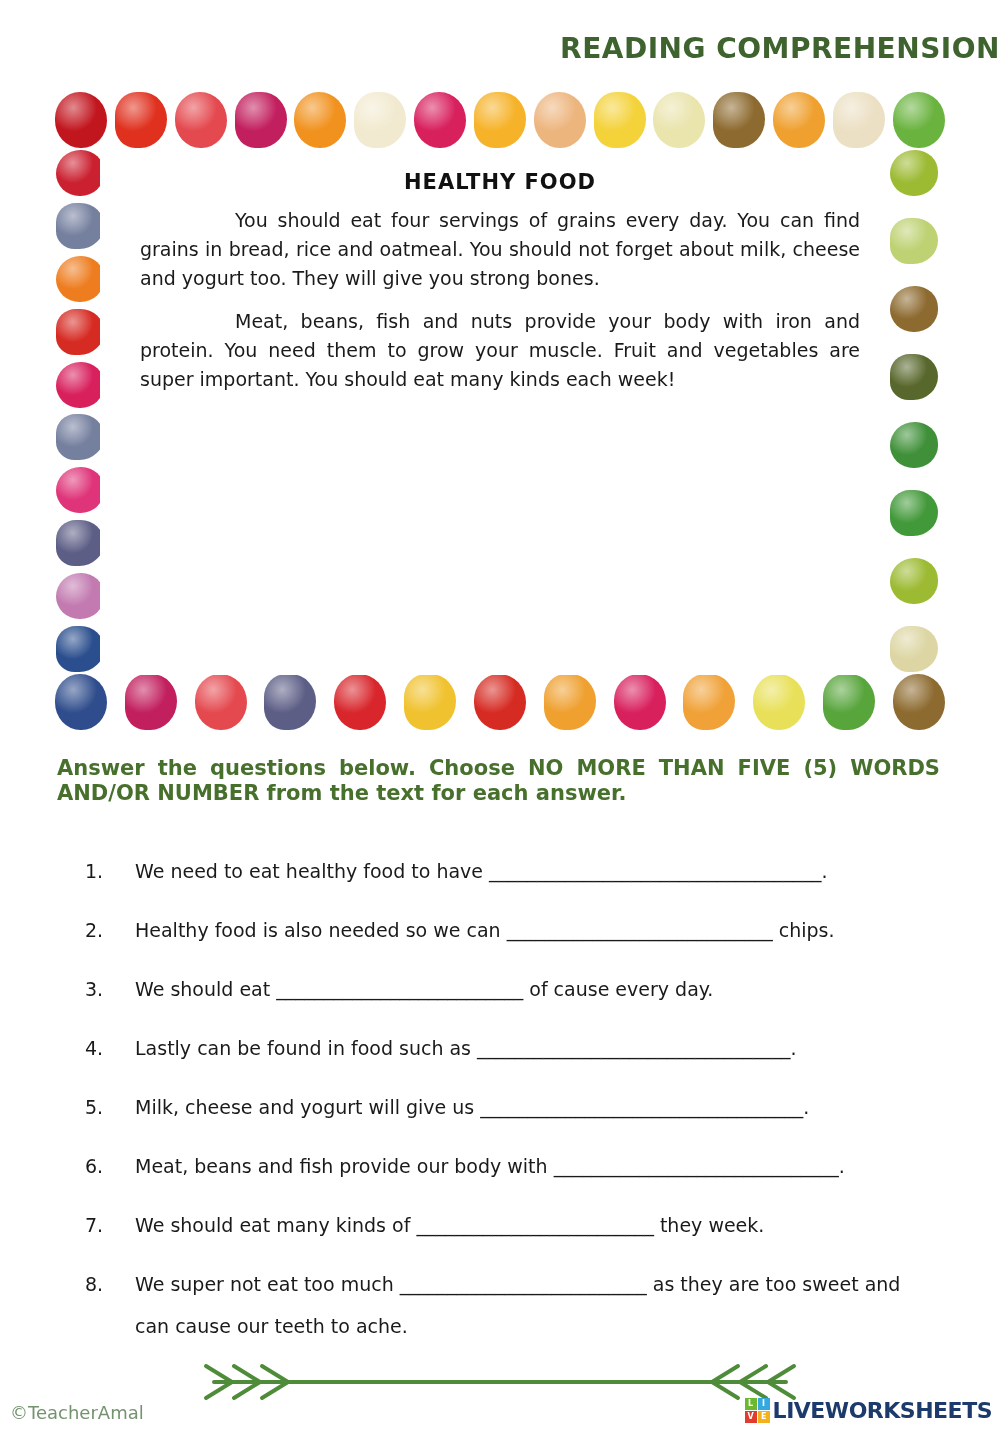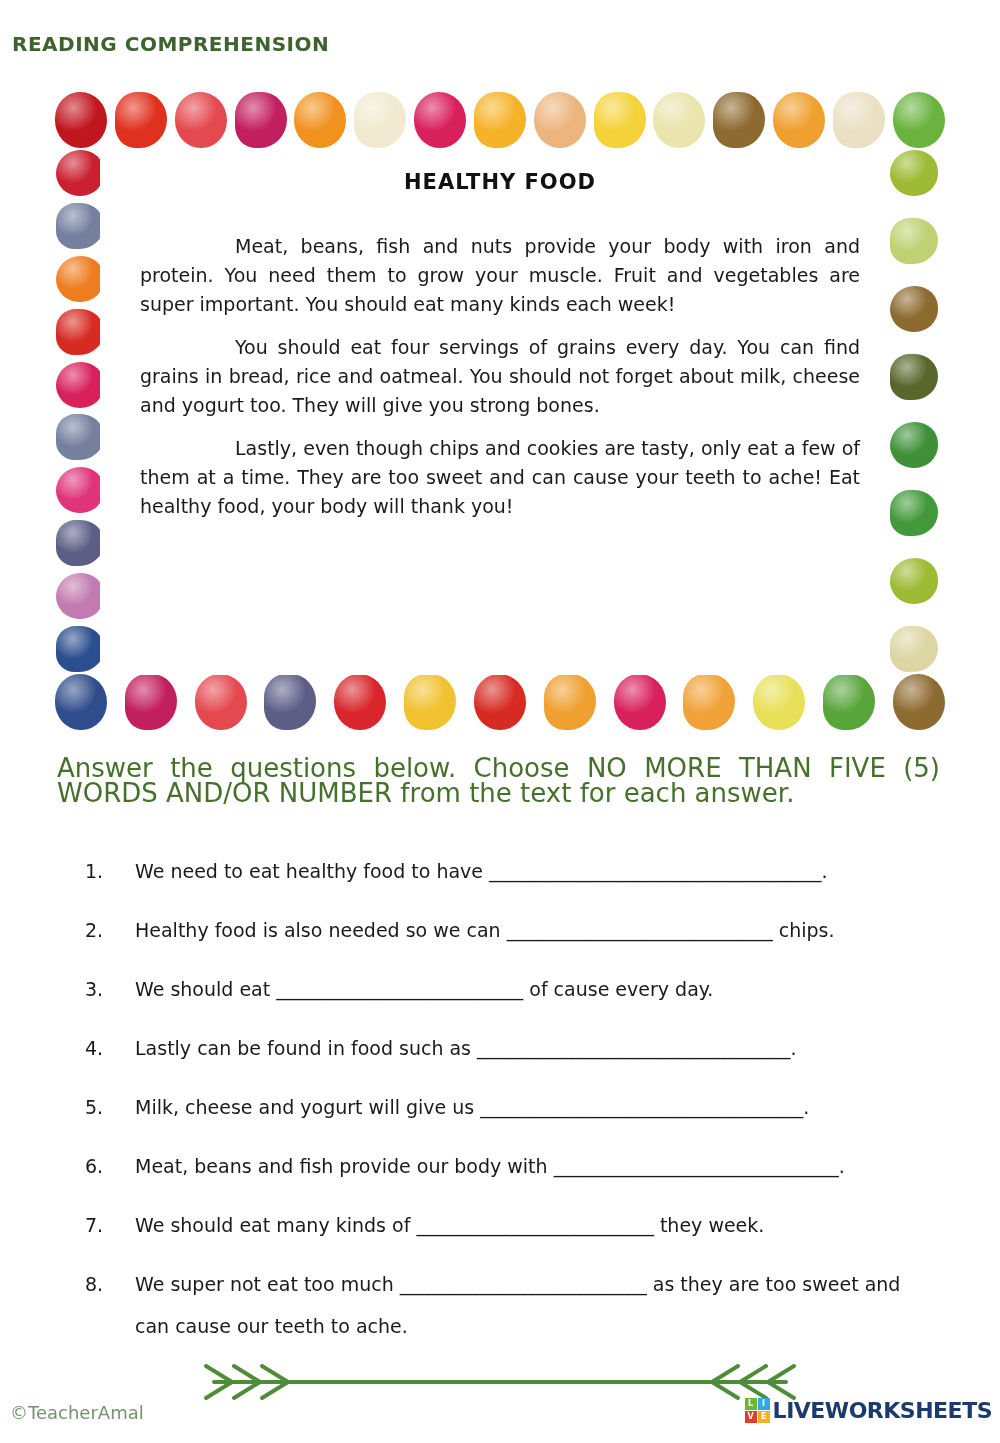--- a/index.html
+++ b/index.html
@@ -1,50 +1,50 @@
 <!DOCTYPE html>
 <html style="--title_green: #3e632e; --instruction_green: #47702c; --divider_green: #4f8c3a; --credit_green: #74936f; --brand_navy: #1c3a6b; --logo_l_bg: #6cb82f; --logo_i_bg: #35a8e0; --logo_v_bg: #e23c2e; --logo_e_bg: #f2b21e;"><head>
 <meta charset="utf-8">
 <style>
   html,body { margin:0; padding:0; background:#ffffff; }
   .page {
     position:relative; width:1000px; height:1443px; background:#ffffff;
     font-family:"DejaVu Sans", sans-serif; color:#1a1a1a; overflow:hidden;
   }
   .title {
-    position:absolute; top:32px; left:12px; right:0; text-align:left;
-    font-size:20px; font-weight:bold; letter-spacing:.5px;
+    position:absolute; top:32px; left:4px; right:0; text-align:right;
+    font-size:28px; font-weight:bold; letter-spacing:.5px;
     color:var(--title_green);
   }
   
   .strip { position:absolute; display:flex; justify-content:space-between; }
   .strip .fruit { display:block; }
   .strip-top   { left:55px;  top:86px;  width:890px; height:62px; align-items:flex-end; }
   .strip-bottom{ left:55px;  top:674px; width:890px; height:60px; align-items:flex-start; }
   .strip-top .fruit, .strip-bottom .fruit { width:52px; height:56px; border-radius:48% 52% 50% 50%; }
   .strip-left  { left:56px;  top:150px; width:52px; height:522px; flex-direction:column; }
   .strip-right { left:890px; top:150px; width:52px; height:522px; flex-direction:column; }
   .strip-left .fruit, .strip-right .fruit { width:48px; height:46px; border-radius:52% 48% 50% 50%; }
   .strip .fruit:nth-child(even) { border-radius:46% 54% 57% 43%; }
 
   .passage-box {
     position:absolute; left:100px; top:148px; width:790px; height:527px;
     background:#ffffff; box-sizing:border-box; padding:22px 30px 0 40px;
   }
   .passage-heading {
-    margin:0 0 38px 0; text-align:center; font-size:21px; font-weight:bold;
+    margin:0 0 12px 0; text-align:center; font-size:21px; font-weight:bold;
     letter-spacing:1px; color:#111;
   }
   .passage-box p {
     margin:0 0 14px 0; font-size:19px; line-height:29px;
     text-align:justify; text-indent:95px;
   }
   .instructions {
     position:absolute; left:57px; top:756px; width:883px;
-    font-size:26px; font-weight:normal; line-height:25px; text-align:justify;
+    font-size:21px; font-weight:bold; line-height:25px; text-align:justify;
     color:var(--instruction_green);
   }
   .questions { position:absolute; left:85px; top:850px; width:845px; list-style:none; margin:0; padding:0; }
   .question { display:flex; margin-bottom:17px; font-size:19px; line-height:42px; }
   .q-num  { flex:0 0 50px; }
   .q-text { flex:1; }
   .answer-blank { letter-spacing:0; white-space:nowrap; }
 
   .divider { position:absolute; left:200px; top:1360px; width:600px; height:44px; }
   .divider svg { display:block; }
@@ -122,23 +122,22 @@
       <span class="fruit" style="background: radial-gradient(circle at 35% 28%, rgba(255, 255, 255, 0.5), rgba(255, 255, 255, 0) 45%), rgb(141, 106, 47);"></span>
       <span class="fruit" style="background: radial-gradient(circle at 35% 28%, rgba(255, 255, 255, 0.5), rgba(255, 255, 255, 0) 45%), rgb(88, 103, 44);"></span>
       <span class="fruit" style="background: radial-gradient(circle at 35% 28%, rgba(255, 255, 255, 0.5), rgba(255, 255, 255, 0) 45%), rgb(63, 144, 56);"></span>
       <span class="fruit" style="background: radial-gradient(circle at 35% 28%, rgba(255, 255, 255, 0.5), rgba(255, 255, 255, 0) 45%), rgb(66, 153, 58);"></span>
       <span class="fruit" style="background: radial-gradient(circle at 35% 28%, rgba(255, 255, 255, 0.5), rgba(255, 255, 255, 0) 45%), rgb(156, 186, 50);"></span>
       <span class="fruit" style="background: radial-gradient(circle at 35% 28%, rgba(255, 255, 255, 0.5), rgba(255, 255, 255, 0) 45%), rgb(221, 214, 164);"></span>
     </div>
 
   <div class="passage-box">
     <h2 class="passage-heading">HEALTHY FOOD</h2>
+    <p>You should eat four servings of grains every day. You can find grains in bread, rice and oatmeal. You should not forget about milk, cheese and yogurt too. They will give you strong bones.</p>
     <p>Meat, beans, fish and nuts provide your body with iron and protein. You need them to grow your muscle. Fruit and vegetables are super important. You should eat many kinds each week!</p>
-    <p>You should eat four servings of grains every day. You can find grains in bread, rice and oatmeal. You should not forget about milk, cheese and yogurt too. They will give you strong bones.</p>
-    <p>Lastly, even though chips and cookies are tasty, only eat a few of them at a time. They are too sweet and can cause your teeth to ache! Eat healthy food, your body will thank you!</p>
   </div>
 
   <div class="instructions"><span>Answer the questions below. Choose </span><span>NO MORE THAN FIVE (5) WORDS AND/OR NUMBER</span><span> from the text for each answer.</span></div>
 
   <ol class="questions">
     <li class="question">
       <span class="q-num">1.</span>
       <span class="q-text"><span>We need to eat healthy food to have </span><span class="answer-blank">___________________________________</span><span>.</span></span>
     </li>
     <li class="question">

